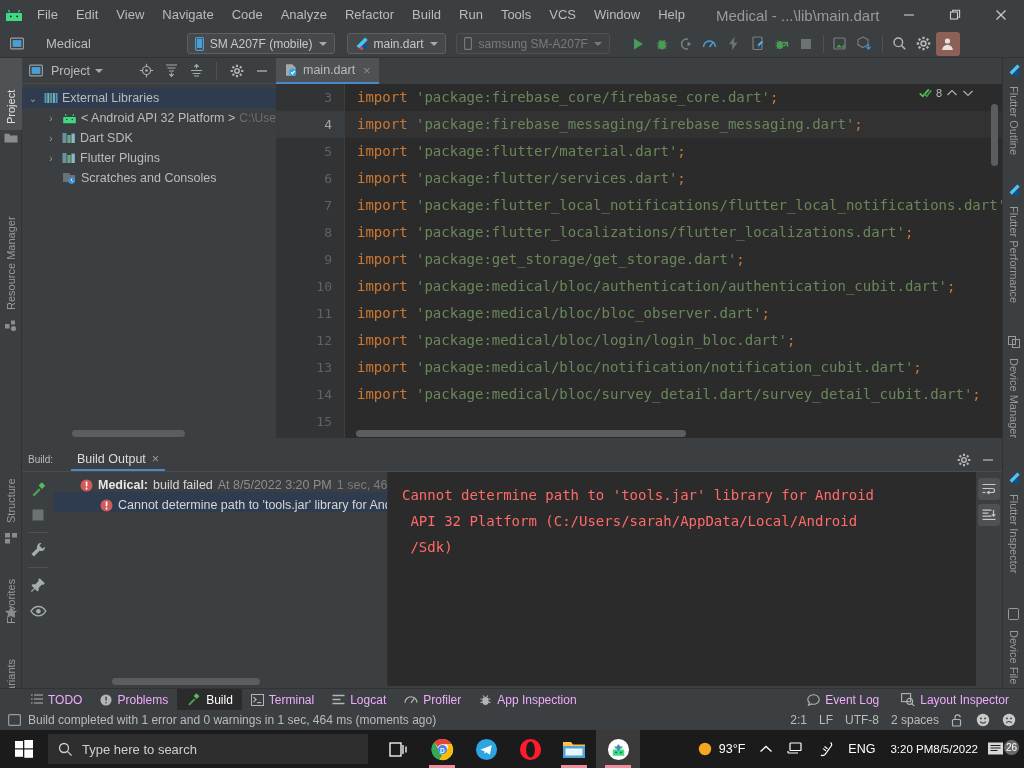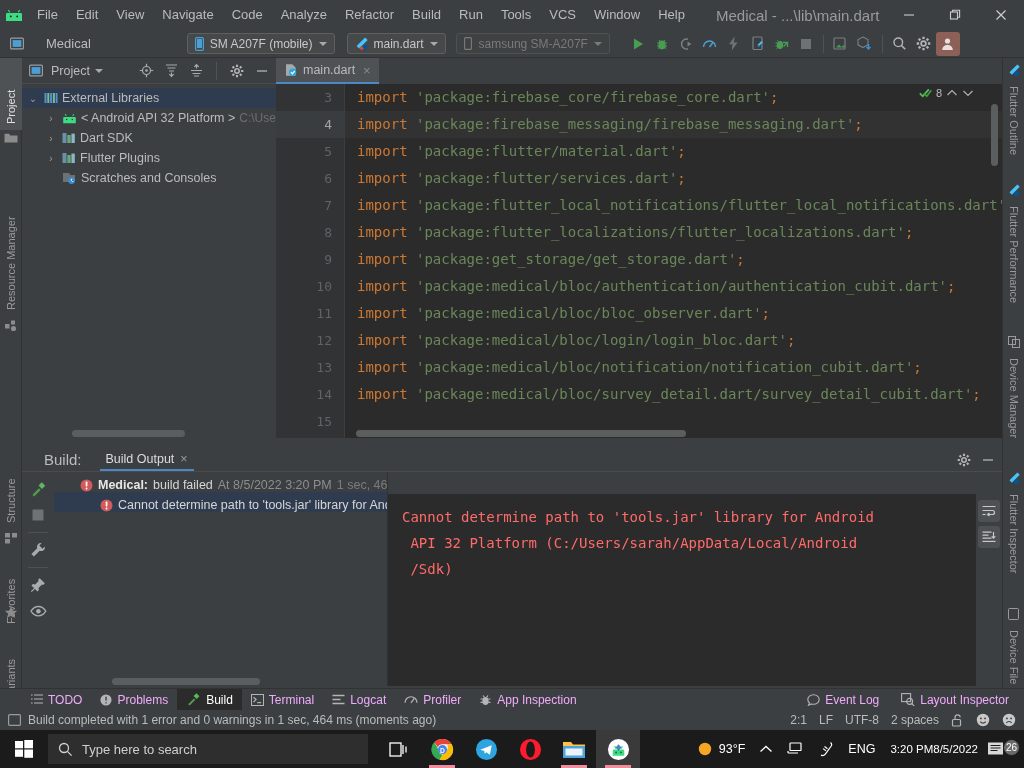--- a/index.html
+++ b/index.html
@@ -143,42 +143,42 @@
 
   
   .build-panel {
     position: absolute; left: 22px; top: 448px; width: 980px; height: 238px;
     background: #3c3f41;
   }
   .build-head {
     height: 24px; display: flex; align-items: center; gap: 0; padding-left: 6px;
     border-bottom: 1px solid #4b4b4b; position: relative;
   }
-  .bh-label { font-size: 15px; color: #bbbbbb; padding-right: 18px; margin-left: 16px; }
+  .bh-label { font-size: 10px; color: #bbbbbb; padding-right: 18px; }
   .bh-tab {
     font-size: 12.5px; color: #dcdcdc; padding: 4px 6px 3px 6px;
     border-bottom: 2px solid #4a88c7; display: flex; align-items: center; gap: 6px;
   }
   .bh-right { position: absolute; right: 4px; top: 0; height: 24px; display: flex; align-items: center; gap: 4px; }
   .build-body { display: flex; height: 214px; }
   .build-gut { width: 32px; background: #3c3f41; display: flex; flex-direction: column; align-items: center; padding-top: 4px; gap: 0; }
   .bg-ico { width: 26px; height: 26px; display: flex; align-items: center; justify-content: center; }
   .bg-div { width: 20px; height: 1px; background: #4f5254; margin: 4px 0; }
   .build-tree { width: 334px; background: #3c3f41; border-right: 1px solid #323232; position: relative; }
   .bt-row { height: 20px; display: flex; align-items: flex-end; gap: 5px; padding-left: 26px; font-size: 12.5px; white-space: nowrap; overflow: hidden; }
   .bt-row.sel { background: #2f3c4f; }
   .bt-row.child { padding-left: 46px; }
   .bt-strong { color: #e6e6e6; font-weight: bold; }
   .bt-normal { color: #d6d6d6; }
   .bt-dim { color: #8d8d8d; }
   .bt-dim2 { color: #7b7b7b; }
   .bt-hscroll { position: absolute; left: 0; bottom: 0; width: 334px; height: 8px; }
   .bt-hscroll i { display: block; margin-left: 58px; width: 148px; height: 7px; background: #5b5e5f; border-radius: 4px; }
   .build-console {
-    flex: 1; background: #2b2b2b; position: relative; padding: 10px 14px; margin-top: 22px;
+    flex: 1; background: #2b2b2b; position: relative; padding: 10px 14px;
   }
   .err-line {
     font-family: "DejaVu Sans Mono", monospace; font-size: 14px;
     color: #ff6b68; line-height: 26px; white-space: pre;
   }
   .console-side { position: absolute; right: 0; top: 0; width: 26px; height: 100%; background: #3c3f41; padding-top: 6px; display: flex; flex-direction: column; align-items: center; gap: 4px; }
   .cs-ico { width: 22px; height: 22px; background: #4d5153; border-radius: 3px; display: flex; align-items: center; justify-content: center; }
 
   
   .tw-bar {

